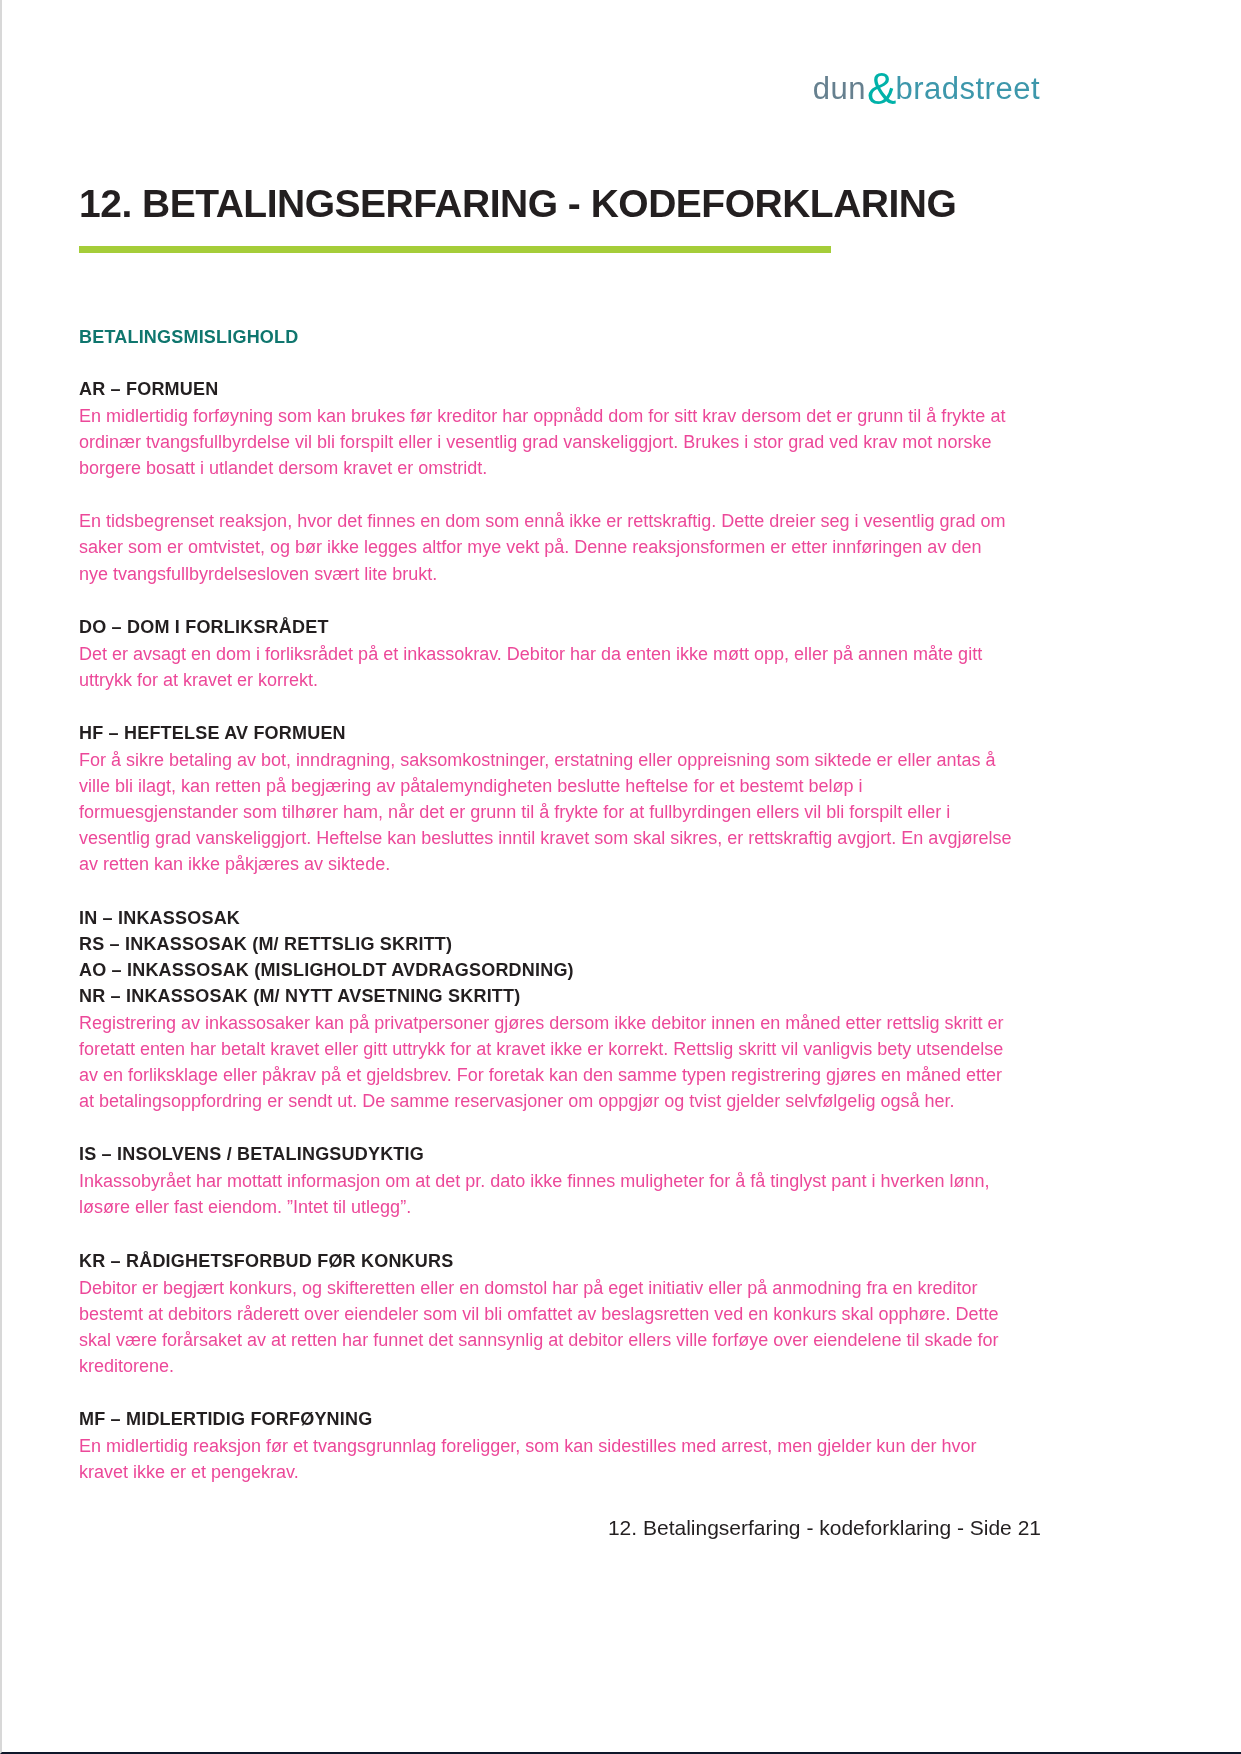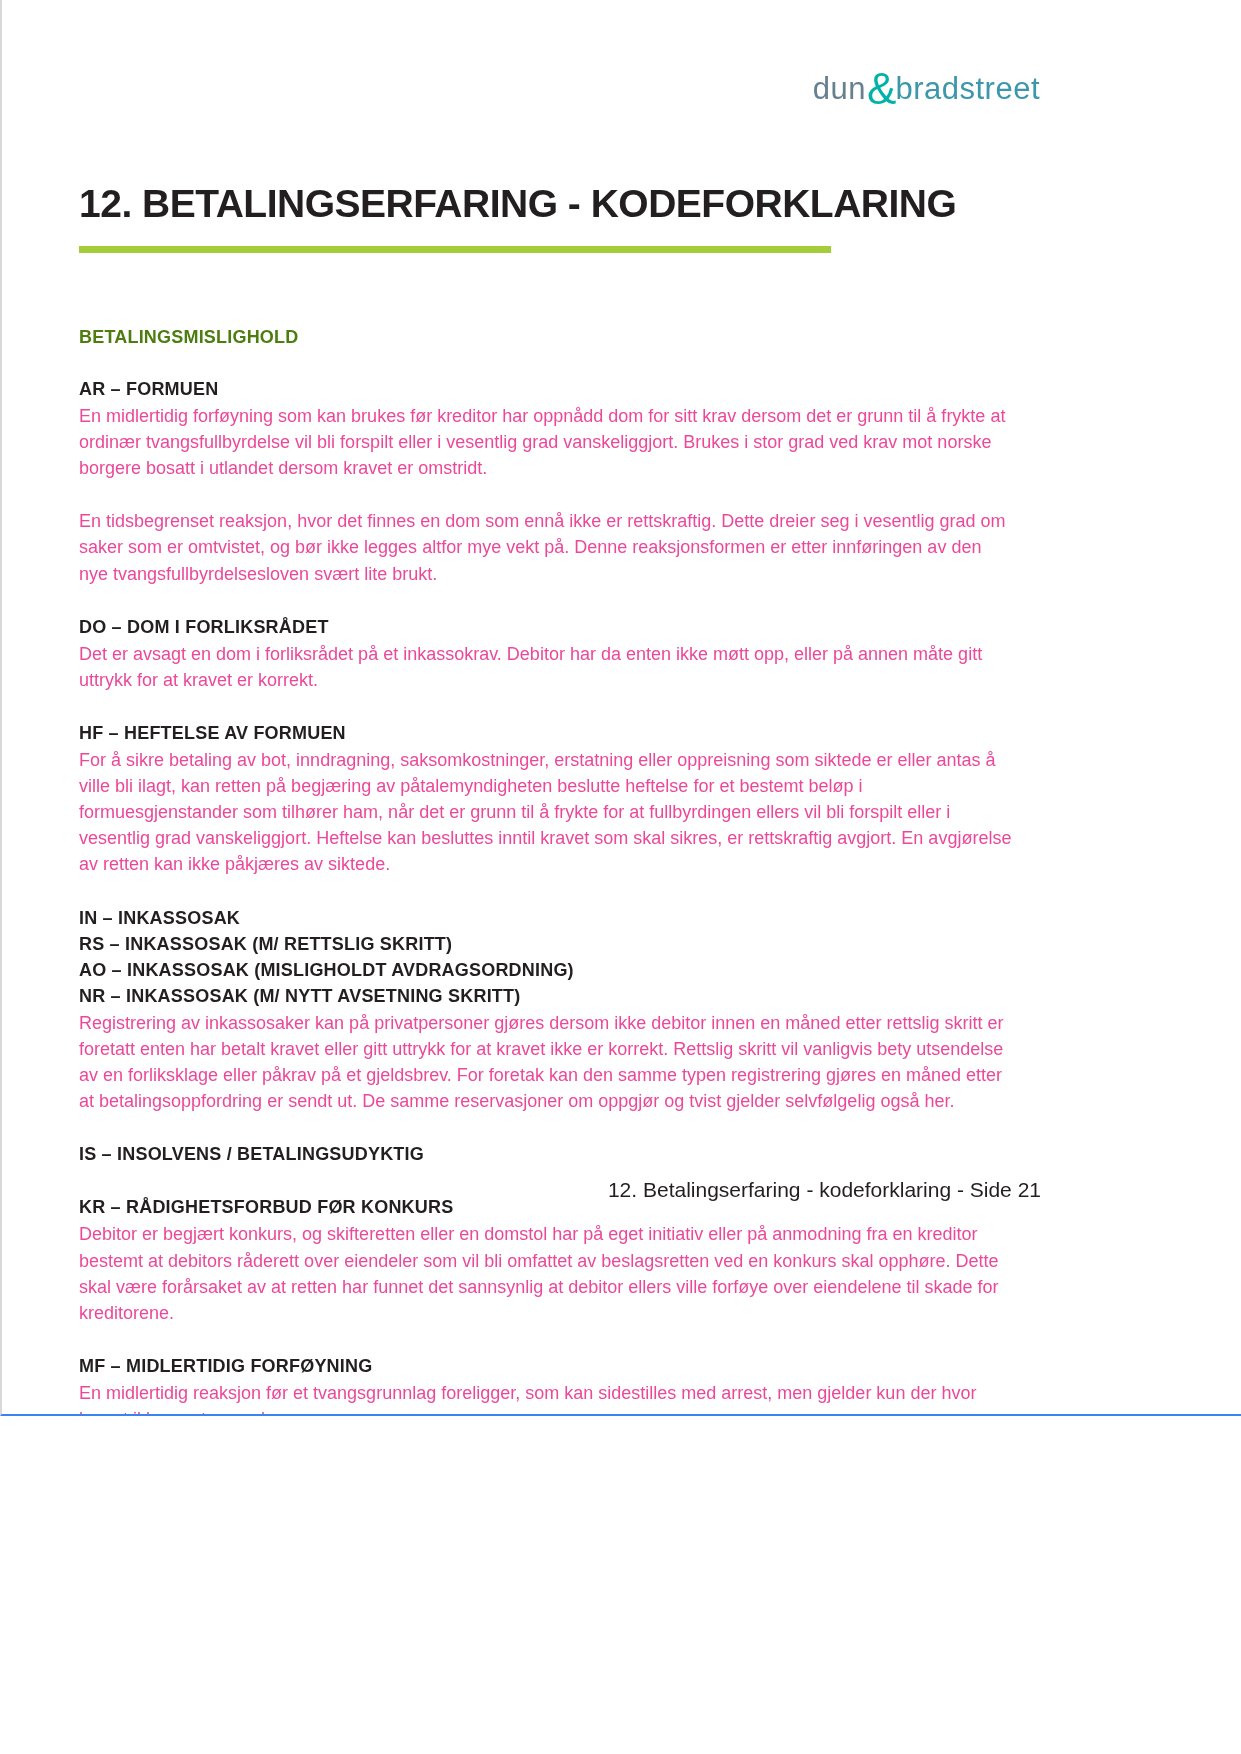--- a/index.html
+++ b/index.html
@@ -1,26 +1,26 @@
 <!DOCTYPE html>
 <html lang="no"><head>
 <meta charset="utf-8">
 <style>
   * { margin: 0; padding: 0; box-sizing: border-box; }
   html, body { background: #ffffff; }
   .page {
     position: relative;
     width: 1241px;
-    height: 1416px;
+    height: 1754px;
     background: #ffffff;
     font-family: "Liberation Sans", sans-serif;
     color: #414042;
     overflow: hidden;
     border-left: 2px solid #d8d8d8;
-    border-bottom: 2px solid #3b82f6;
+    border-bottom: 2px solid #0f172a;
   }
   .content {
     padding: 62px 228px 0 77px;
   }
   
   .logo {
     text-align: right;
     margin-right: -27px;
     white-space: nowrap;
     line-height: 1;
@@ -59,21 +59,21 @@
     margin-top: 20px;
     width: 752px;
     height: 7px;
     background: #a5cd39;
   }
   
   .section-header {
     margin-top: 74px;
     font-size: 18px;
     font-weight: bold;
-    color: #4d7c0f;
+    color: #0f766e;
     letter-spacing: 0.2px;
   }
   
   .entries { margin-top: 28px; }
   .entry { margin-bottom: 27px; }
   .entry-heading {
     font-size: 18px;
     font-weight: bold;
     color: #231f20;
     line-height: 1.45;
@@ -129,20 +129,21 @@
         </div>
         <div class="entry">
           <div class="entry-heading">IN – INKASSOSAK</div>
           <div class="entry-heading">RS – INKASSOSAK (M/ RETTSLIG SKRITT)</div>
           <div class="entry-heading">AO – INKASSOSAK (MISLIGHOLDT AVDRAGSORDNING)</div>
           <div class="entry-heading">NR – INKASSOSAK (M/ NYTT AVSETNING SKRITT)</div>
           <p class="entry-body">Registrering av inkassosaker kan på privatpersoner gjøres dersom ikke debitor innen en måned etter rettslig skritt er foretatt enten har betalt kravet eller gitt uttrykk for at kravet ikke er korrekt. Rettslig skritt vil vanligvis bety utsendelse av en forliksklage eller påkrav på et gjeldsbrev. For foretak kan den samme typen registrering gjøres en måned etter at betalingsoppfordring er sendt ut. De samme reservasjoner om oppgjør og tvist gjelder selvfølgelig også her.</p>
         </div>
         <div class="entry">
           <div class="entry-heading">IS – INSOLVENS / BETALINGSUDYKTIG</div>
+          <p class="entry-body">Inkassobyrået har mottatt informasjon om at det pr. dato ikke finnes muligheter for å få tinglyst pant i hverken lønn, løsøre eller fast eiendom. ”Intet til utlegg”.</p>
         </div>
         <div class="entry">
           <div class="entry-heading">KR – RÅDIGHETSFORBUD FØR KONKURS</div>
           <p class="entry-body">Debitor er begjært konkurs, og skifteretten eller en domstol har på eget initiativ eller på anmodning fra en kreditor bestemt at debitors råderett over eiendeler som vil bli omfattet av beslagsretten ved en konkurs skal opphøre. Dette skal være forårsaket av at retten har funnet det sannsynlig at debitor ellers ville forføye over eiendelene til skade for kreditorene.</p>
         </div>
         <div class="entry">
           <div class="entry-heading">MF – MIDLERTIDIG FORFØYNING</div>
           <p class="entry-body">En midlertidig reaksjon før et tvangsgrunnlag foreligger, som kan sidestilles med arrest, men gjelder kun der hvor kravet ikke er et pengekrav.</p>
         </div>
       </div>

